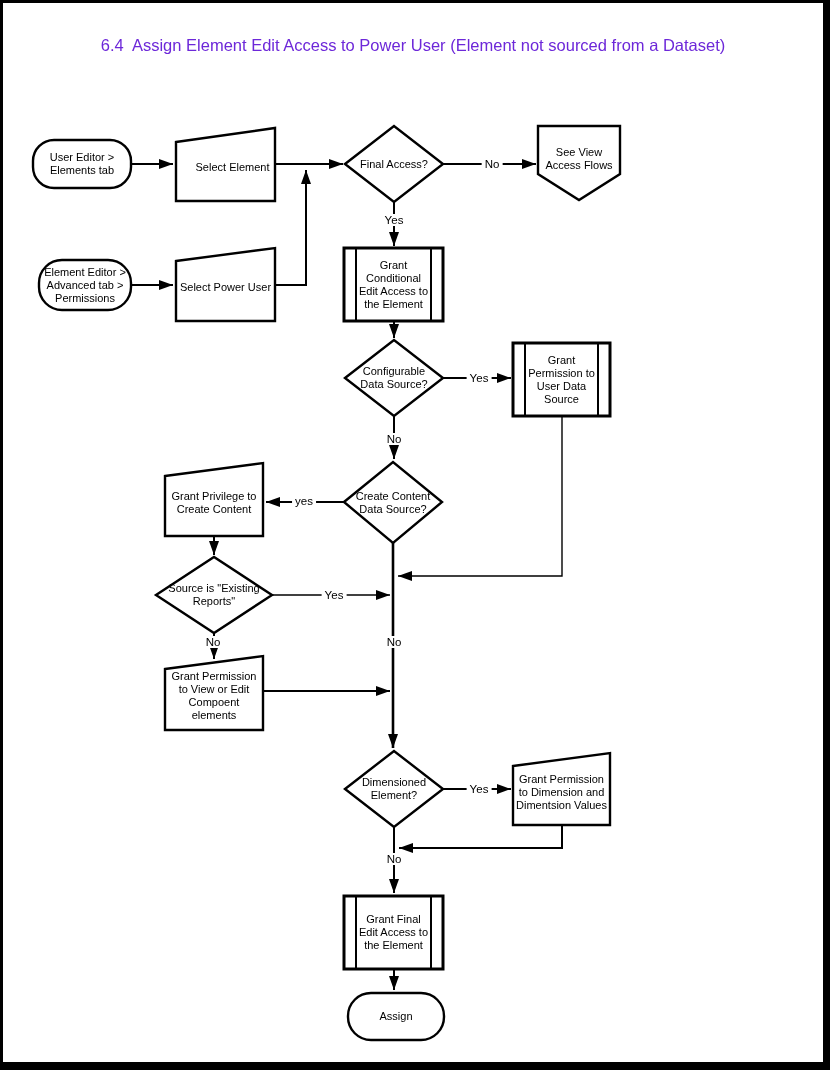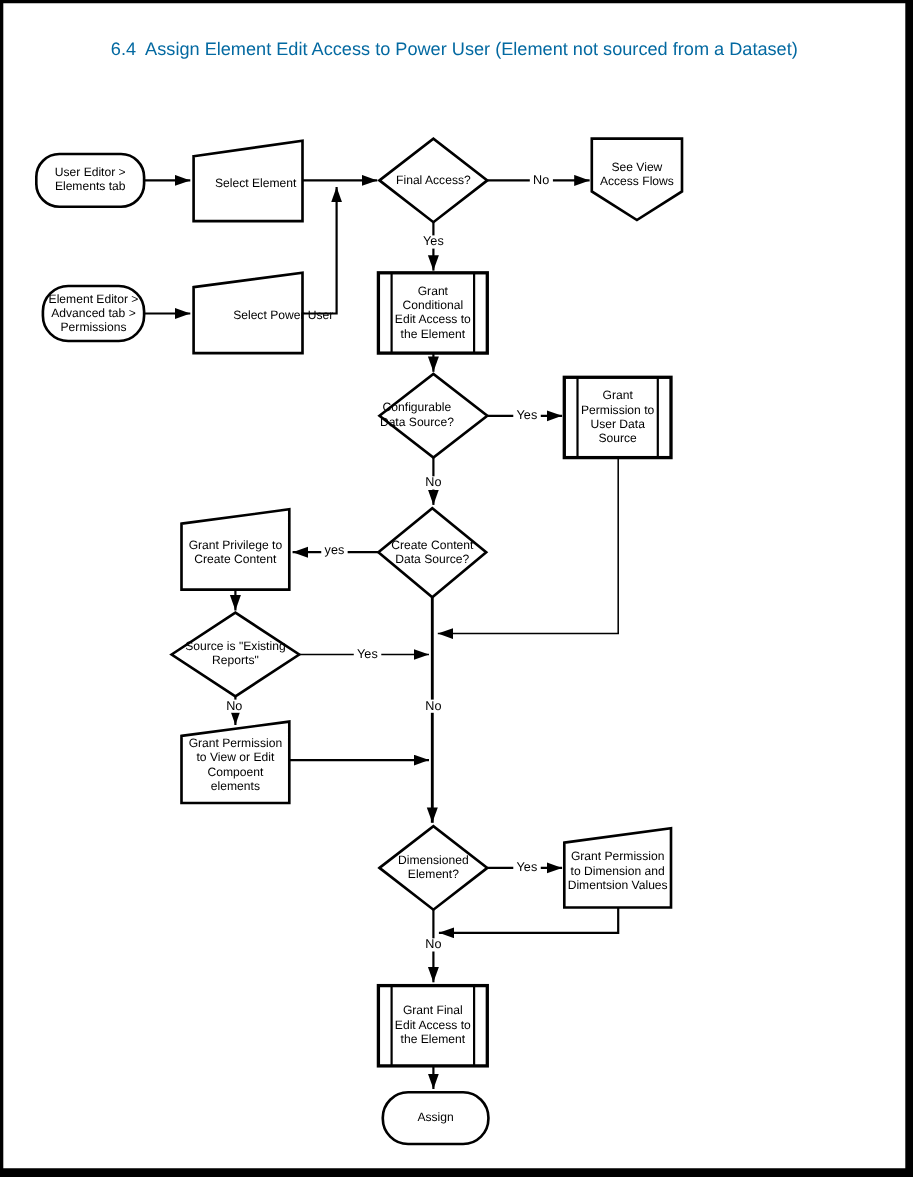--- a/index.html
+++ b/index.html
@@ -10,21 +10,21 @@
     background:#fff;
     border-top:3px solid #000;
     border-left:3px solid #000;
     border-right:7px solid #000;
     border-bottom:8px solid #000;
     font-family:"Liberation Sans", sans-serif;
     overflow:hidden;
   }
   .title{
     position:absolute;left:0;top:33px;width:100%;
-    text-align:center;font-size:16.5px;color:#0369a1;
+    text-align:center;font-size:16.5px;color:#6d28d9;
     white-space:pre;
   }
   svg{position:absolute;left:0;top:0;}
   .node-label{
     position:absolute;
     display:flex;align-items:center;justify-content:center;
     text-align:center;
     font-size:11px;line-height:13px;color:#000;
     white-space:pre-line;
     pointer-events:none;
@@ -112,26 +112,26 @@
 
   <div class="node-label" style="left:30px;top:137px;width:98px;height:48px;">User Editor &gt;
 Elements tab</div>
   <div class="node-label" style="left:173px;top:131px;width:113px;height:67px;">Select Element</div>
   <div class="node-label" style="left:342px;top:123px;width:98px;height:76px;">Final Access?</div>
   <div class="node-label" style="left:533px;top:126px;width:86px;height:60px;">See View
 Access Flows</div>
   <div class="node-label" style="left:36px;top:257px;width:92px;height:50px;">Element Editor &gt;
 Advanced tab &gt;
 Permissions</div>
-  <div class="node-label" style="left:173px;top:251px;width:99px;height:67px;padding-left:32px;">Select Power User</div>
+  <div class="node-label" style="left:173px;top:251px;width:99px;height:67px;">Select Power User</div>
   <div class="node-label" style="left:341px;top:245px;width:99px;height:73px;">Grant
 Conditional
 Edit Access to
 the Element</div>
-  <div class="node-label" style="left:327px;top:337px;width:98px;height:76px;">Configurable
+  <div class="node-label" style="left:342px;top:337px;width:98px;height:76px;">Configurable
 Data Source?</div>
   <div class="node-label" style="left:510px;top:340px;width:97px;height:73px;">Grant
 Permission to
 User Data
 Source</div>
   <div class="node-label" style="left:341px;top:459px;width:98px;height:81px;">Create Content
 Data Source?</div>
   <div class="node-label" style="left:162px;top:466px;width:98px;height:67px;">Grant Privilege to
 Create Content</div>
   <div class="node-label" style="left:153px;top:554px;width:116px;height:76px;">Source is "Existing

